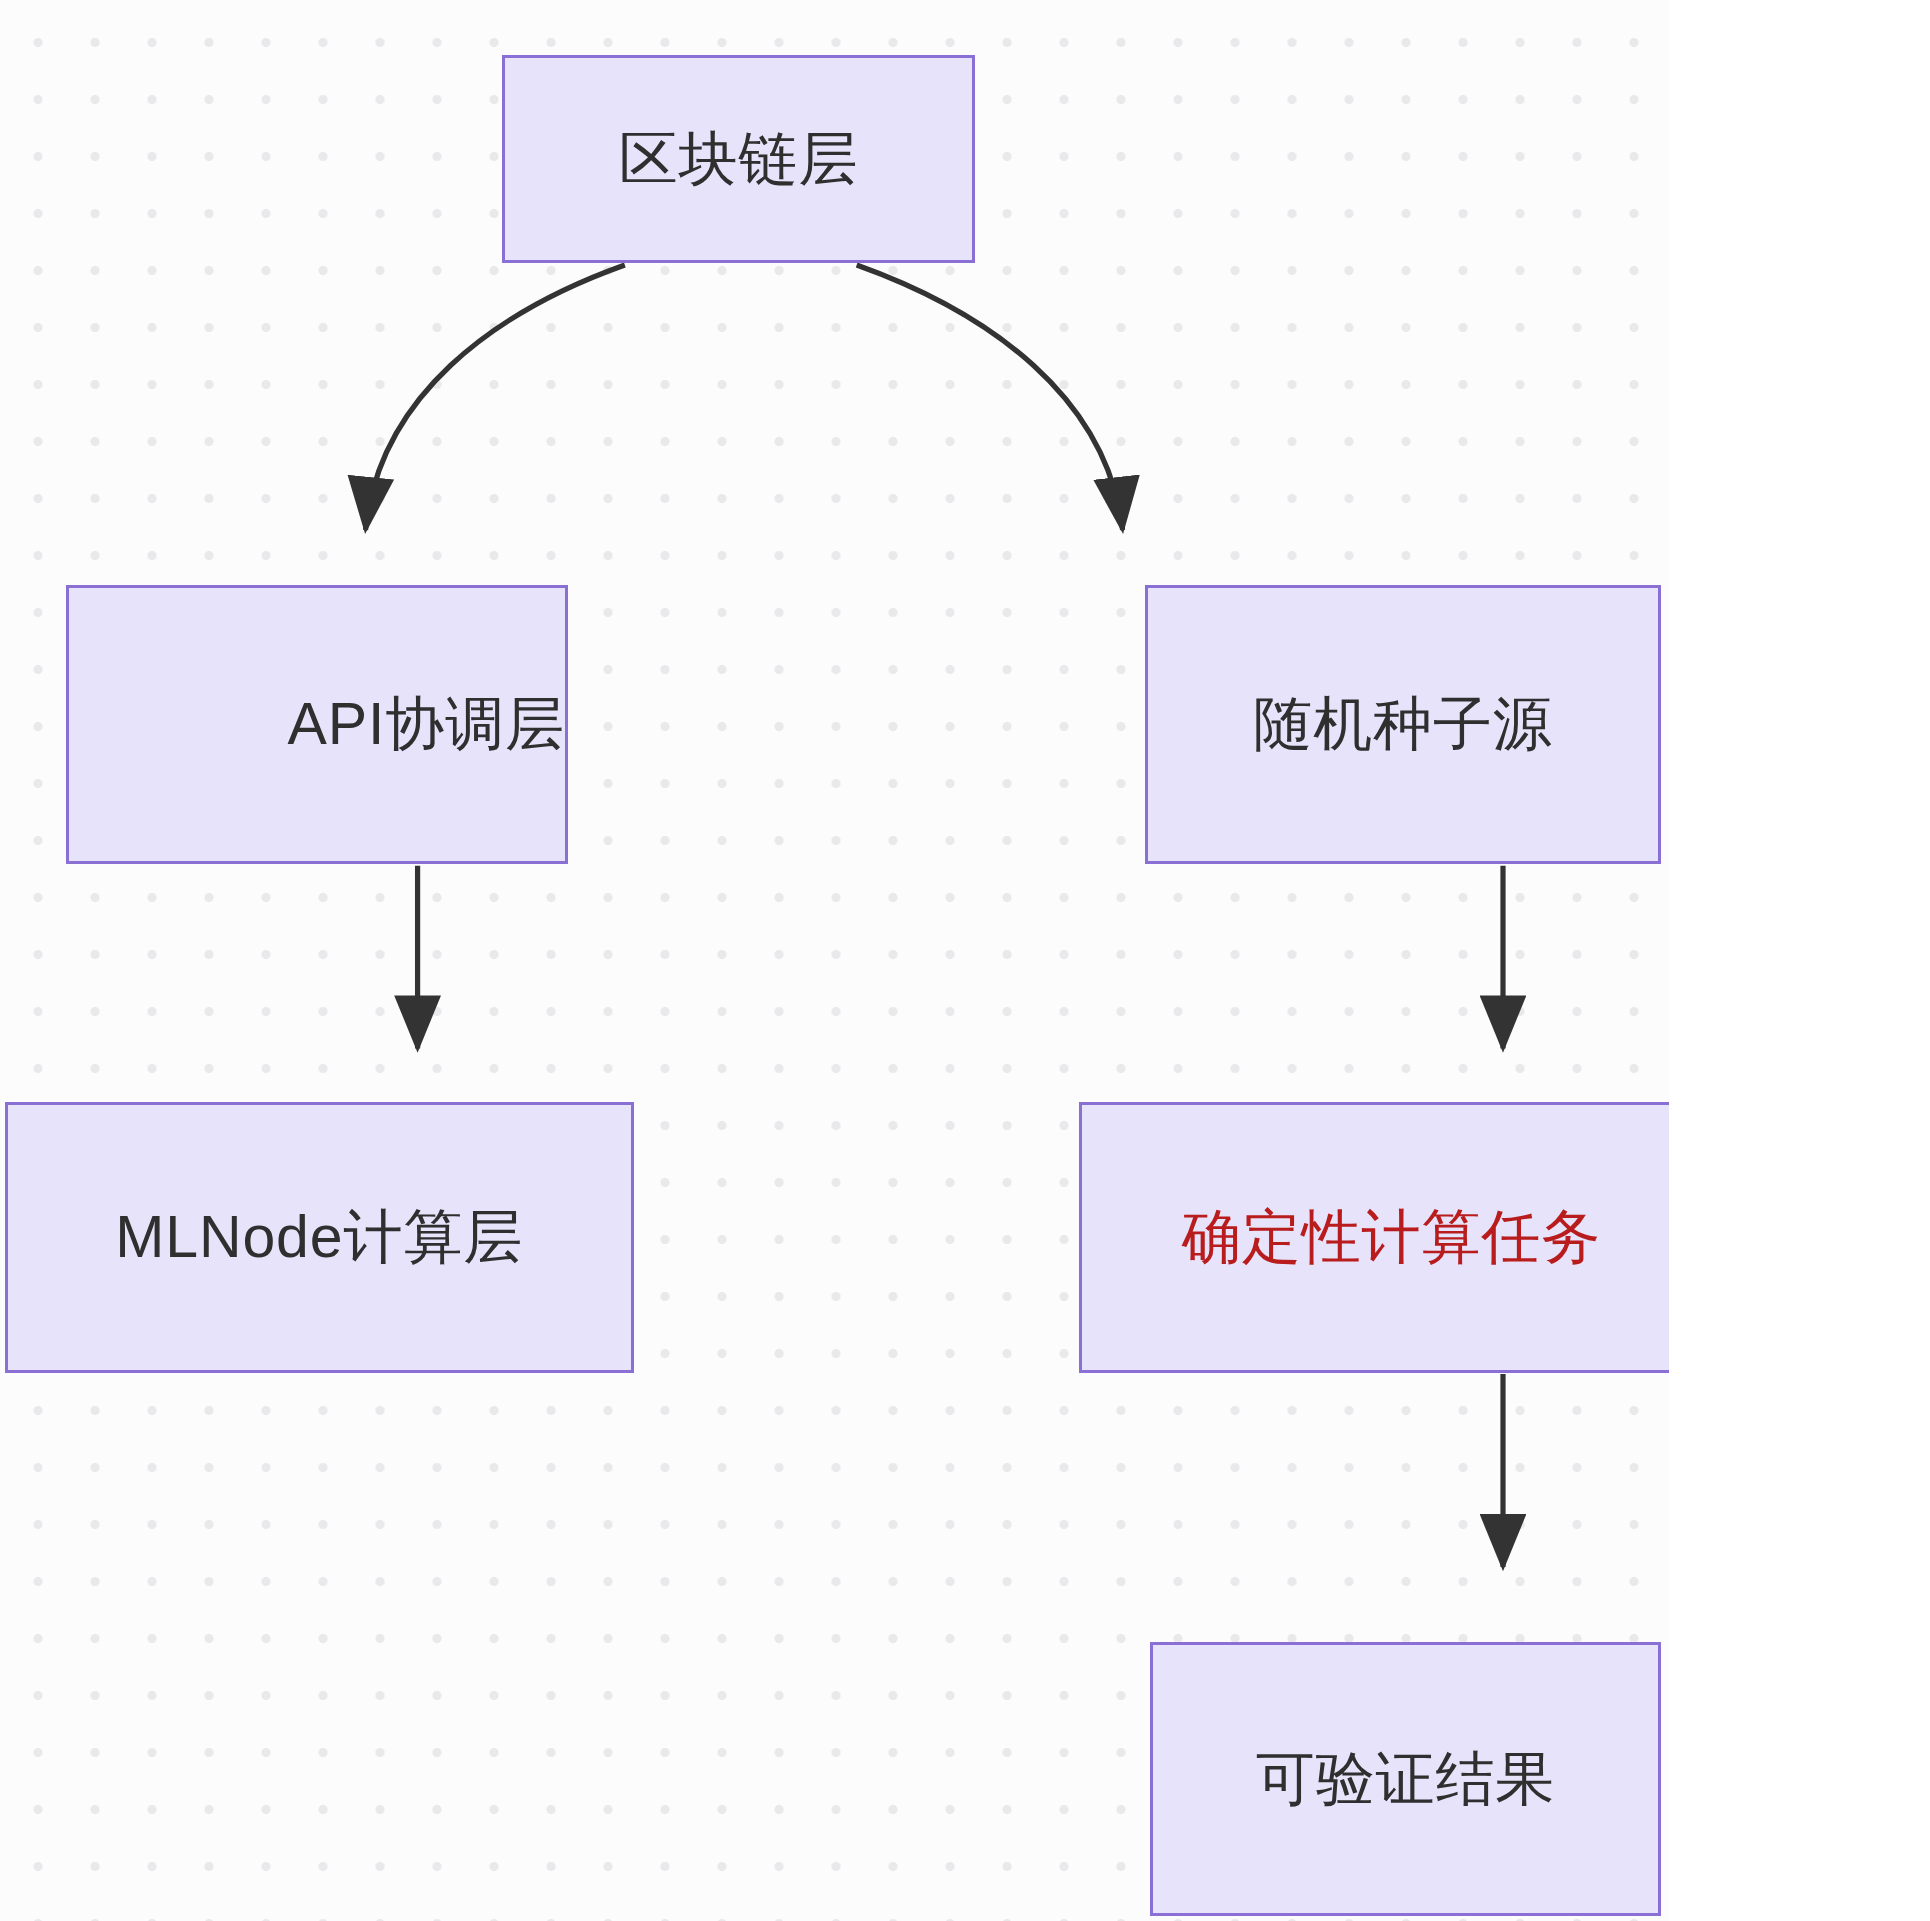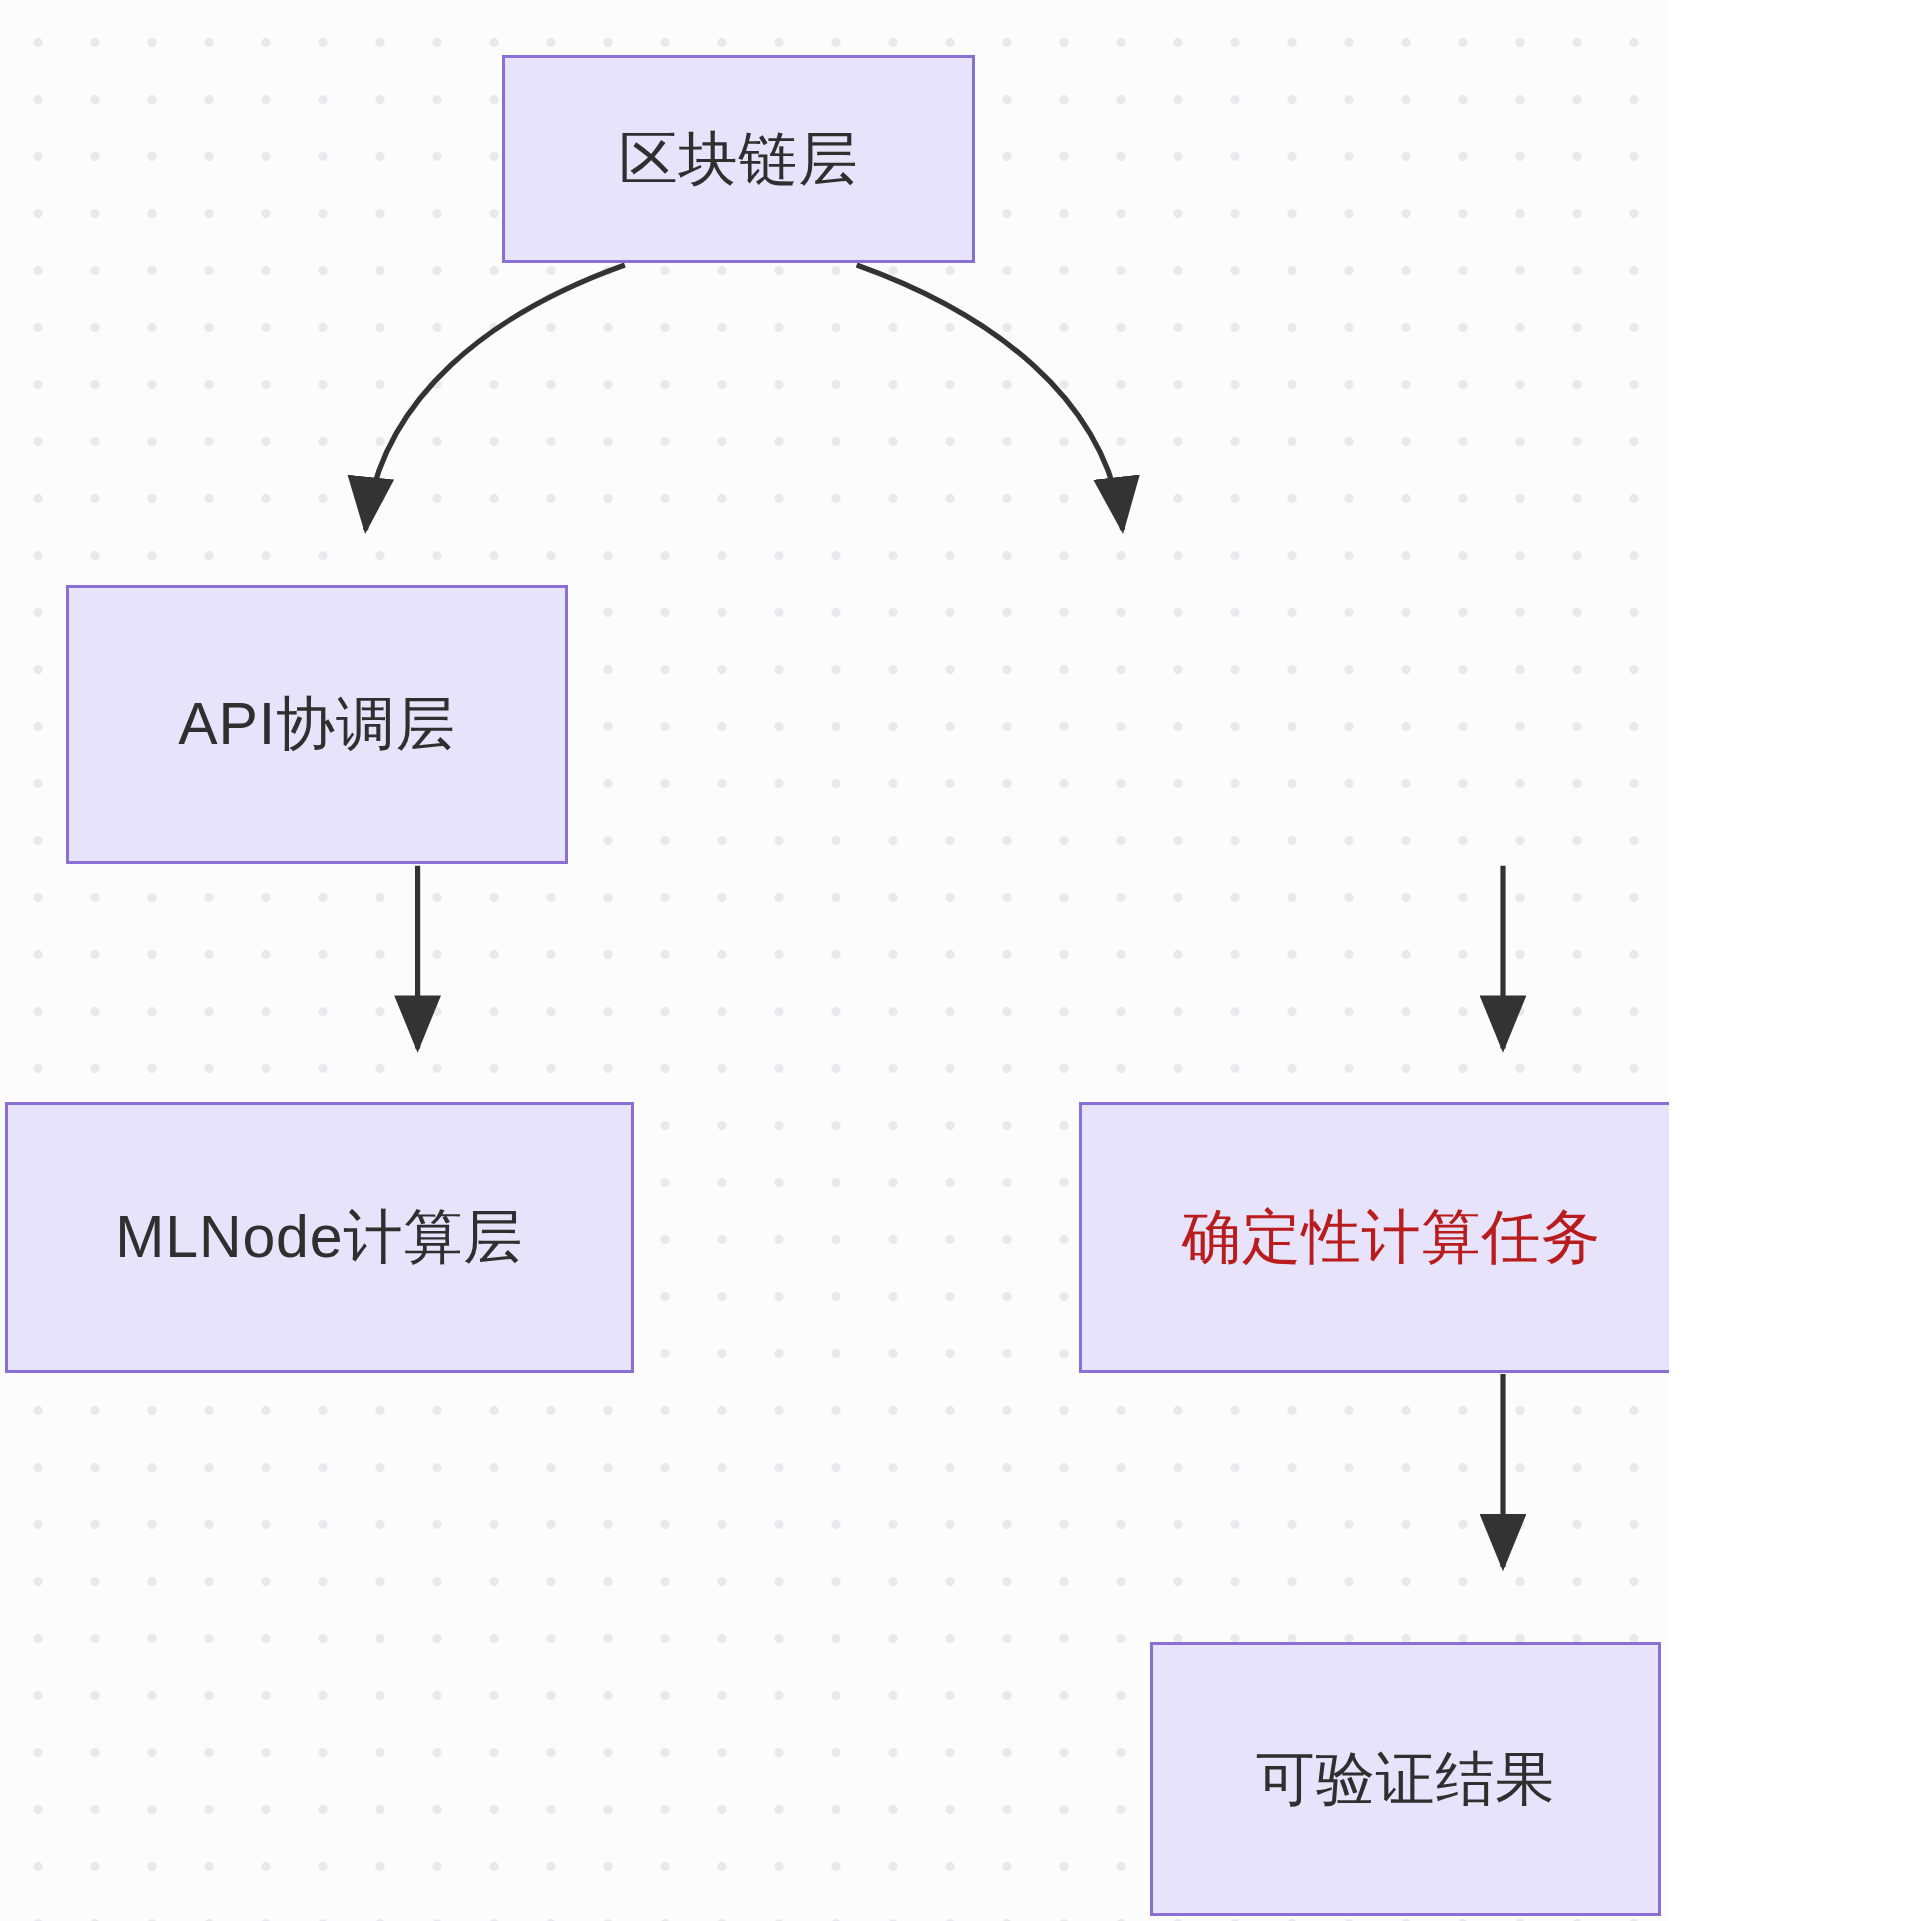--- a/index.html
+++ b/index.html
@@ -72,24 +72,27 @@
 
     <path d="M 1588,915 L 1588,1108" fill="none" stroke="#333333" stroke-width="5.5" marker-end="url(#arrowhead)"></path>
 
     <path d="M 1588,1452 L 1588,1656" fill="none" stroke="#333333" stroke-width="5.5" marker-end="url(#arrowhead)"></path>
   </svg>
 
   <div class="node" style="left: 502px; top: 55px; width: 473px; height: 208px; background: rgb(230, 227, 250); border-color: rgb(138, 111, 212); color: rgb(47, 47, 47);">
     <span class="node-label">区块链层</span>
   </div>
 
-  <div class="node" style="left: 66px; top: 585px; width: 502px; height: 279px; background: rgb(230, 227, 250); border-color: rgb(138, 111, 212); color: rgb(47, 47, 47);">
+  <div class="node" style="left: 66px; top: 585px; width: 502px; height: 279px; background: rgb(230, 227, 250); border-color: rgb(138, 111, 212); color: rgb(47, 47, 47); justify-content: flex-end;">
     <span class="node-label">API协调层</span>
   </div>
 
+  <div class="node" style="left: 1145px; top: 585px; width: 516px; height: 279px; background: rgb(230, 227, 250); border-color: rgb(138, 111, 212); color: rgb(47, 47, 47);">
+    <span class="node-label">随机种子源</span>
+  </div>
 
   <div class="node" style="left: 4.7px; top: 1102px; width: 629px; height: 271px; background: rgb(230, 227, 250); border-color: rgb(138, 111, 212); color: rgb(47, 47, 47);">
     <span class="node-label">MLNode计算层</span>
   </div>
 
   <div class="node" style="left: 1079px; top: 1102px; width: 625px; height: 271px; background: rgb(230, 227, 250); border-color: rgb(138, 111, 212); color: #b91c1c;">
     <span class="node-label">确定性计算任务</span>
   </div>
 
   <div class="node" style="left: 1150px; top: 1618px; width: 511px; height: 274px; background: rgb(230, 227, 250); border-color: rgb(138, 111, 212); color: rgb(47, 47, 47); margin-top: 24px;">

